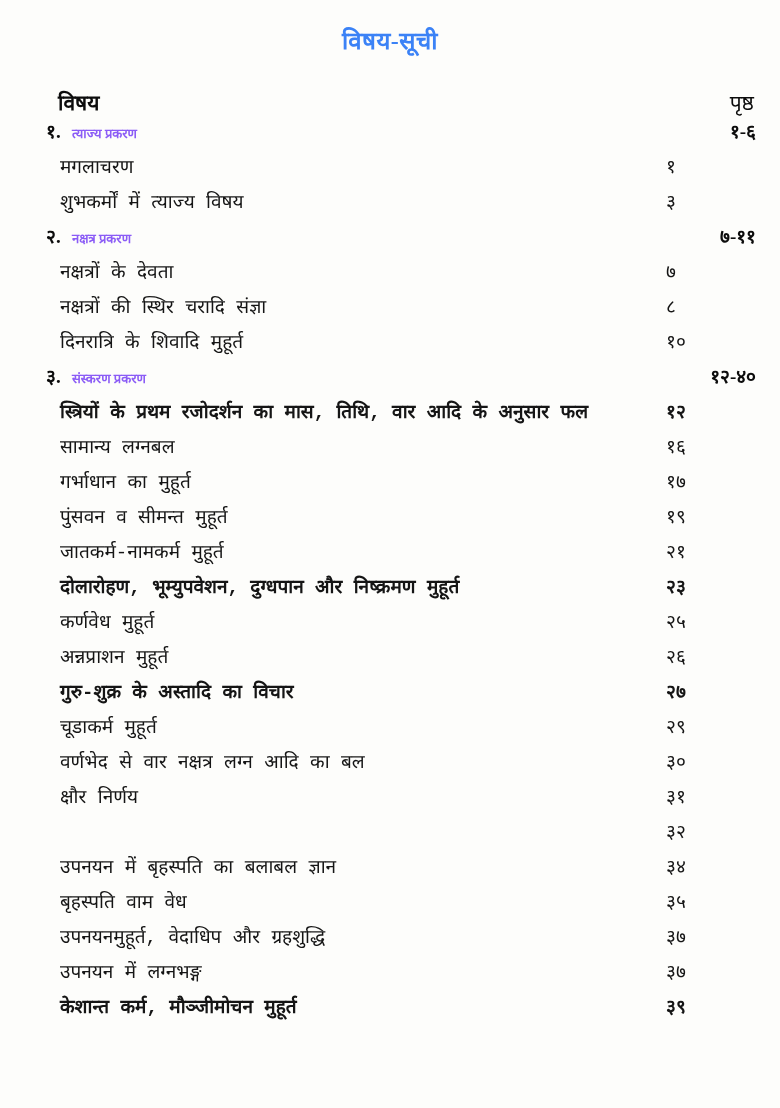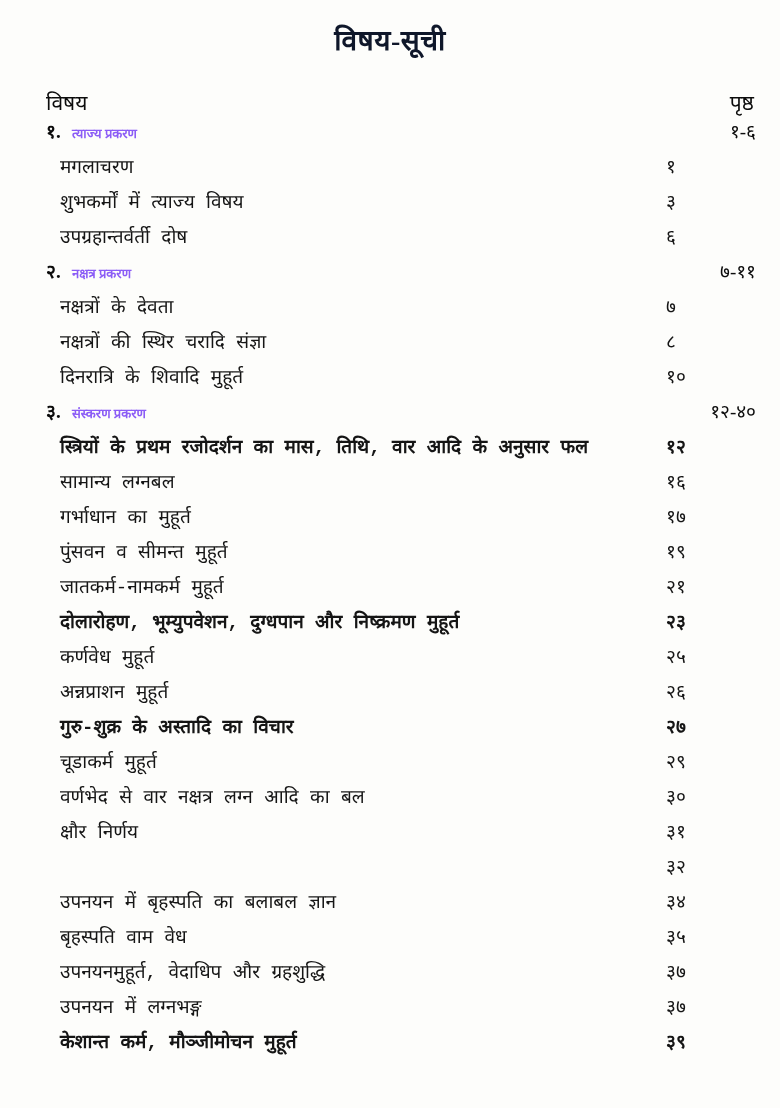--- a/index.html
+++ b/index.html
@@ -21,46 +21,46 @@
   
   .page {
     position: absolute;
     inset: 0;
     background: #fdfdfb;
     padding: 0;
   }
 
   .page-title {
     text-align: center;
-    font-size: 28px;
+    font-size: 24px;
     font-weight: bold;
     letter-spacing: 0.5px;
     margin: 0;
     padding-top: 18px;
     height: 46px;
     line-height: 46px;
-    color: #0f172a;
+    color: #3b82f6;
   }
 
   .toc {
     margin: 0;
     padding: 0 22px 0 46px;
   }
 
   .head-row {
     display: flex;
     align-items: baseline;
     margin-top: 24px;
     height: 30px;
   }
   .head-row .head-subject {
     flex: 0 0 auto;
-    margin-left: 0;
+    margin-left: 12px;
     font-size: 21px;
-    font-weight: normal;
+    font-weight: bold;
     color: #0c0c0c;
   }
   .head-row .spacer { flex: 1 1 auto; }
   .head-row .head-page {
     flex: 0 0 auto;
     font-size: 21px;
     font-weight: normal;
     width: 92px;
     text-align: right;
     padding-right: 4px;
@@ -81,21 +81,21 @@
   .chapter-row .title {
     flex: 0 0 auto;
     font-size: 13px;
     font-weight: bold;
     color: #8b5cf6;
   }
   .chapter-row .spacer { flex: 1 1 auto; }
   .chapter-row .pages {
     flex: 0 0 auto;
     font-size: 19px;
-    font-weight: normal;
+    font-weight: bold;
     width: 92px;
     text-align: right;
     padding-right: 2px;
     color: #0c0c0c;
   }
 
   .entry-row {
     display: flex;
     align-items: baseline;
     height: 35px;
@@ -148,26 +148,20 @@
           <span class="title">मगलाचरण</span>
           <span class="spacer"></span>
           <span class="pages">१</span>
         </div>
         <div class="entry-row">
           <span class="indent"></span>
           <span class="title">शुभकर्मों में त्याज्य विषय</span>
           <span class="spacer"></span>
           <span class="pages">३</span>
         </div>
-        <div class="entry-row">
-          <span class="indent"></span>
-          <span class="title">उपग्रहान्तर्वर्ती दोष</span>
-          <span class="spacer"></span>
-          <span class="pages">६</span>
-        </div>
         <div class="chapter-row">
           <span class="num">२.</span>
           <span class="title">नक्षत्र प्रकरण</span>
           <span class="spacer"></span>
           <span class="pages">७-११</span>
         </div>
         <div class="entry-row">
           <span class="indent"></span>
           <span class="title">नक्षत्रों के देवता</span>
           <span class="spacer"></span>

